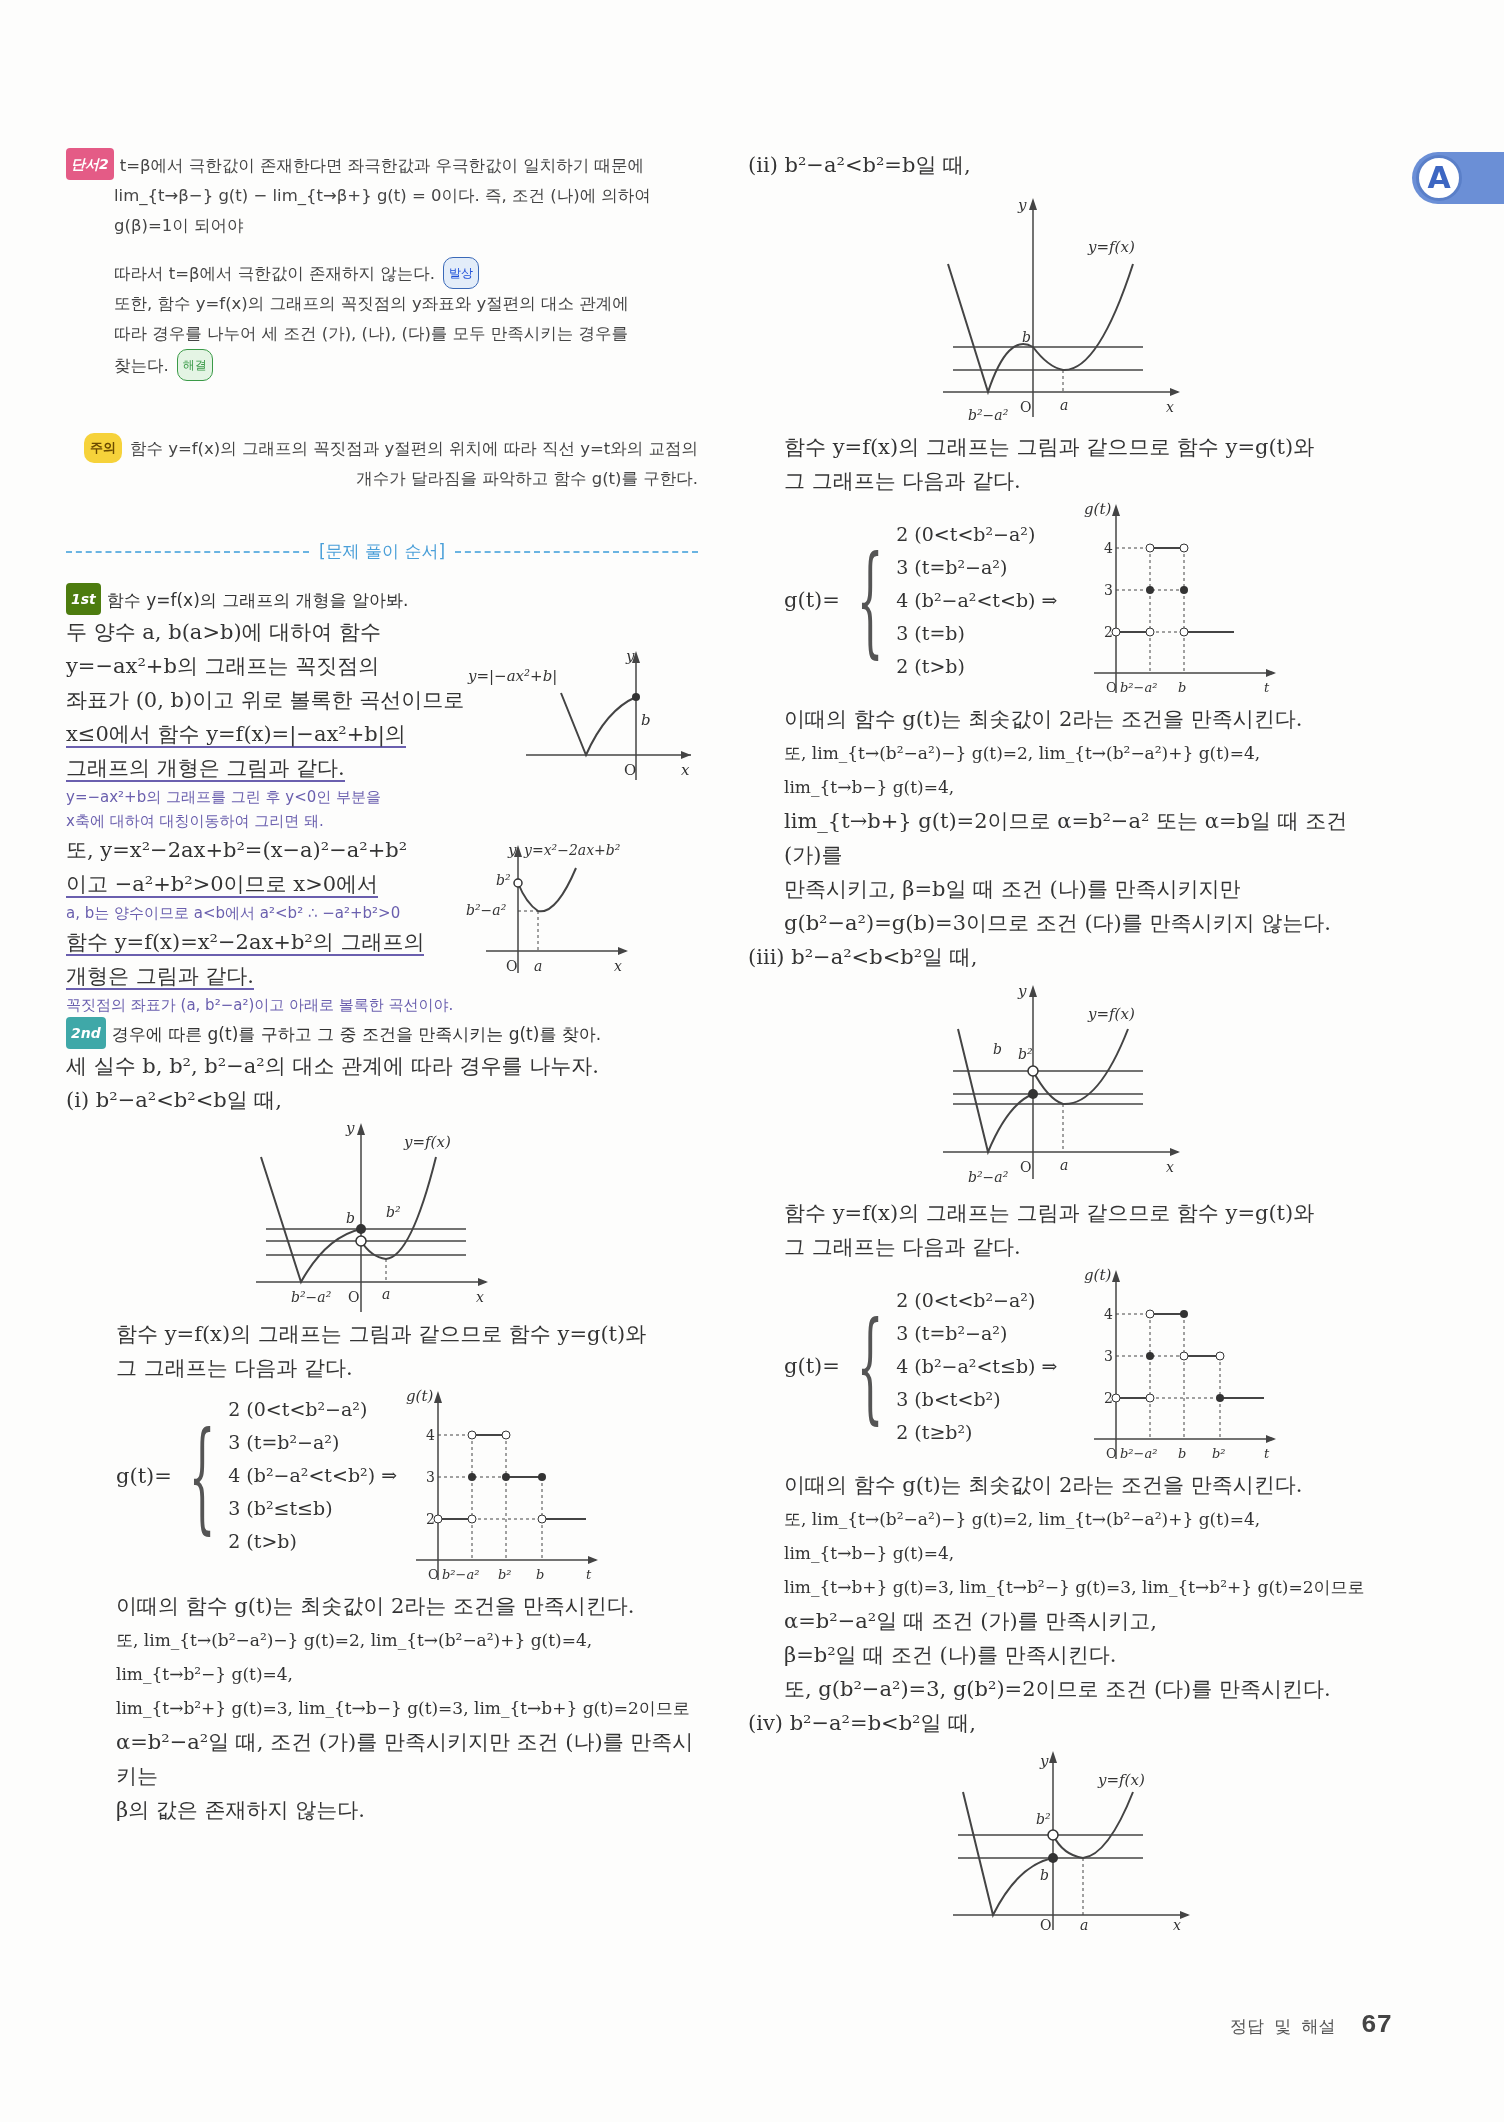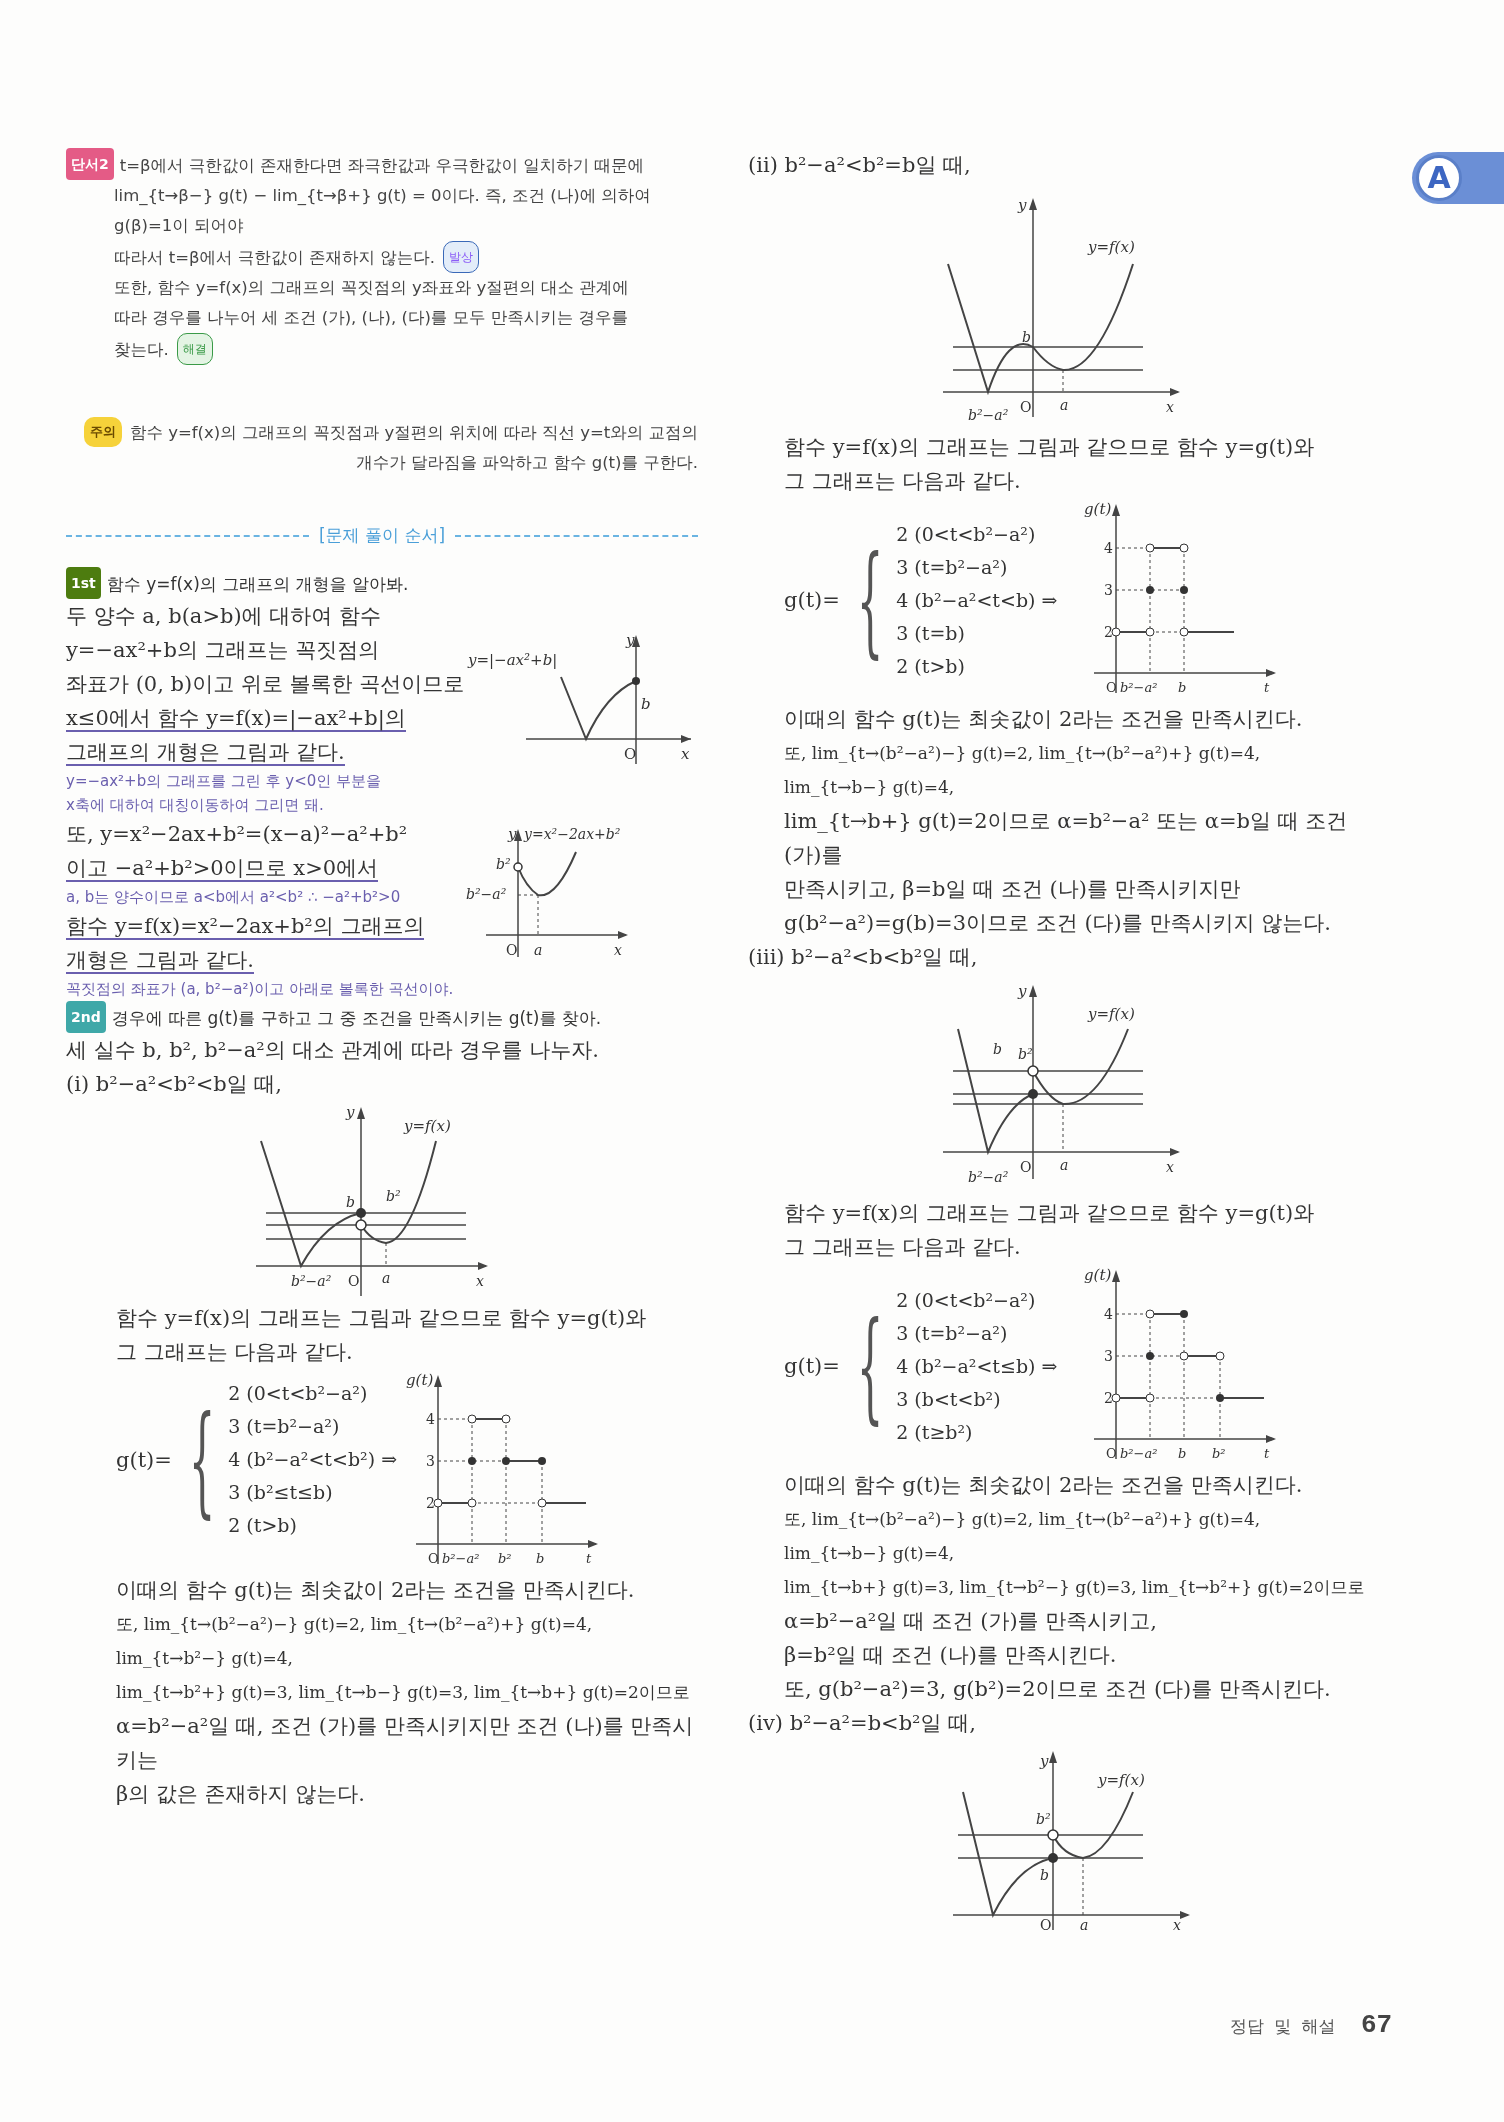--- a/index.html
+++ b/index.html
@@ -8,26 +8,26 @@
     font-family: "DejaVu Serif", "Liberation Serif", serif; color: #333;
   }
   .col { position: absolute; }
   .left { left: 66px; top: 148px; width: 632px; }
   .right { left: 748px; top: 148px; width: 620px; }
   .p { font-size: 21px; line-height: 34px; margin: 0; }
   .sans { font-family: "DejaVu Sans", "Liberation Sans", sans-serif; }
   .tiny { font-size: 15px; line-height: 24px; color: #6a5fae; }
   .indent { padding-left: 50px; }
   .indent2 { padding-left: 36px; }
-  .badge { display: inline-block; font-family: "DejaVu Sans", sans-serif; font-size: 14px; font-weight: bold; color: #fff; padding: 1px 5px; border-radius: 4px; margin-right: 6px; vertical-align: 2px; }
+  .badge { display: inline-block; font-family: "DejaVu Sans", sans-serif; font-size: 14px; font-weight: bold; color: #fff; padding: 1px 5px; border-radius: 4px; margin-right: 6px; vertical-align: 2px; font-style: italic; }
   .badge-pink { background: #e45b86; }
   .badge-purple { background: #4d7c0f; }
   .badge-teal { background: #3fa8a8; }
   .pill { display: inline-block; font-family: "DejaVu Sans", sans-serif; font-size: 12px; padding: 0 5px; border-radius: 10px; border: 1.5px solid; margin-left: 8px; vertical-align: 2px; }
-  .pill-blue { color: #8b5cf6; border-color: #3a69b8; background: #e3edf9; }
+  .pill-blue { color: #1d4ed8; border-color: #3a69b8; background: #e3edf9; margin-top: 16px; }
   .pill-green { color: #3a9a47; border-color: #3a9a47; background: #e4f4e4; }
   .warn { display: inline-block; font-family: "DejaVu Sans", sans-serif; font-size: 13px; font-weight: bold; background: #f6d23a; color: #6a4a00; padding: 0 6px; border-radius: 10px; margin-right: 8px; vertical-align: 2px; }
   .keybox { position: relative; margin-top: 26px; padding: 6px 16px 6px 12px; font-family: "DejaVu Sans", sans-serif; font-size: 16px; line-height: 28px; color: #444; }
   .keybox:before, .keybox:after { content: ""; position: absolute; top: 0; bottom: 0; width: 10px; border: 2px solid #4aa35a; }
   .keybox:before { left: 0; border-right: none; border-radius: 8px 0 0 8px; }
   .keybox:after { right: 0; border-left: none; border-radius: 0 8px 8px 0; }
   .keybox .k { color: #3a9a47; font-weight: bold; }
   .divider { display: flex; align-items: center; margin: 46px 0 20px; color: #4a9fd8; font-family: "DejaVu Sans", sans-serif; font-size: 17px; }
   .divider .dash { flex: 1; border-top: 2px dashed #6ab4e2; }
   .divider span.lbl { padding: 0 10px; }

